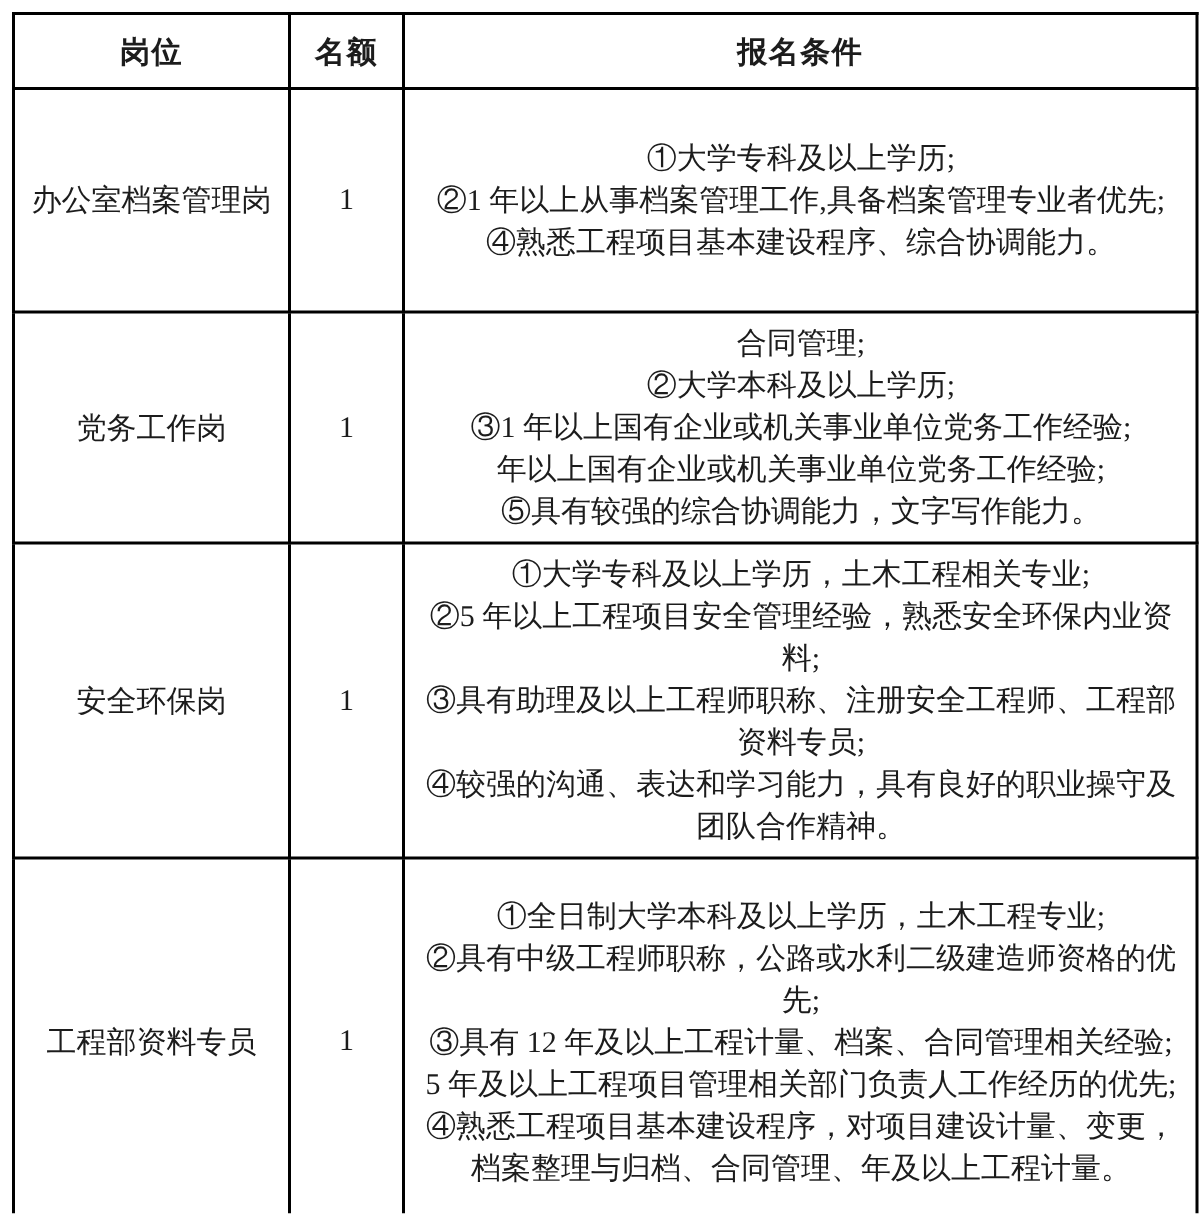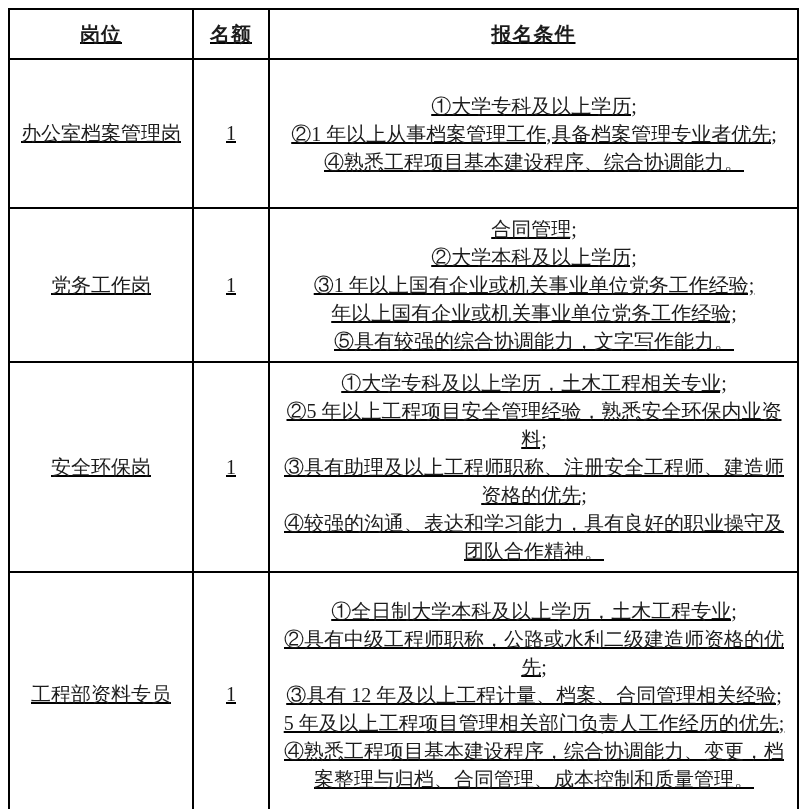--- a/index.html
+++ b/index.html
@@ -7,21 +7,20 @@
     width: 800px;
     background: #ffffff;
     font-family: "Liberation Serif", serif;
   }
   .page {
     width: 800px;
     height: 809px;
     padding: 8px 3px 7px 8px;
     background: #ffffff;
     overflow: hidden;
-    text-decoration: underline;
   }
   table.job-table {
     border-collapse: collapse;
     table-layout: fixed;
     width: 789px;
     color: #1c1c1c;
   }
   table.job-table th,
   table.job-table td {
     border: 2px solid #000000;
@@ -90,30 +89,30 @@
             <div class="cond-item">⑤具有较强的综合协调能力，文字写作能力。</div>
           </td>
   </tr>
 
   <tr>
     <td class="pos">安全环保岗</td>
     <td class="quota">1</td>
     <td class="cond">
             <div class="cond-item">①大学专科及以上学历，土木工程相关专业;</div>
             <div class="cond-item">②5 年以上工程项目安全管理经验，熟悉安全环保内业资料;</div>
-            <div class="cond-item">③具有助理及以上工程师职称、注册安全工程师、建造师资格的优先;</div>
+            <div class="cond-item">③具有助理及以上工程师职称、注册安全工程师、工程部资料专员;</div>
             <div class="cond-item">④较强的沟通、表达和学习能力，具有良好的职业操守及团队合作精神。</div>
           </td>
   </tr>
 
   <tr>
     <td class="pos">工程部资料专员</td>
     <td class="quota">1</td>
     <td class="cond">
             <div class="cond-item">①全日制大学本科及以上学历，土木工程专业;</div>
             <div class="cond-item">②具有中级工程师职称，公路或水利二级建造师资格的优先;</div>
             <div class="cond-item">③具有 12 年及以上工程计量、档案、合同管理相关经验; 5 年及以上工程项目管理相关部门负责人工作经历的优先;</div>
-            <div class="cond-item">④熟悉工程项目基本建设程序，综合协调能力、变更，档案整理与归档、合同管理、成本控制和质量管理。</div>
+            <div class="cond-item">④熟悉工程项目基本建设程序，对项目建设计量、变更，档案整理与归档、合同管理、年及以上工程计量。</div>
           </td>
   </tr>
 </tbody>
   </table>
 </div>
 
 </body></html>

